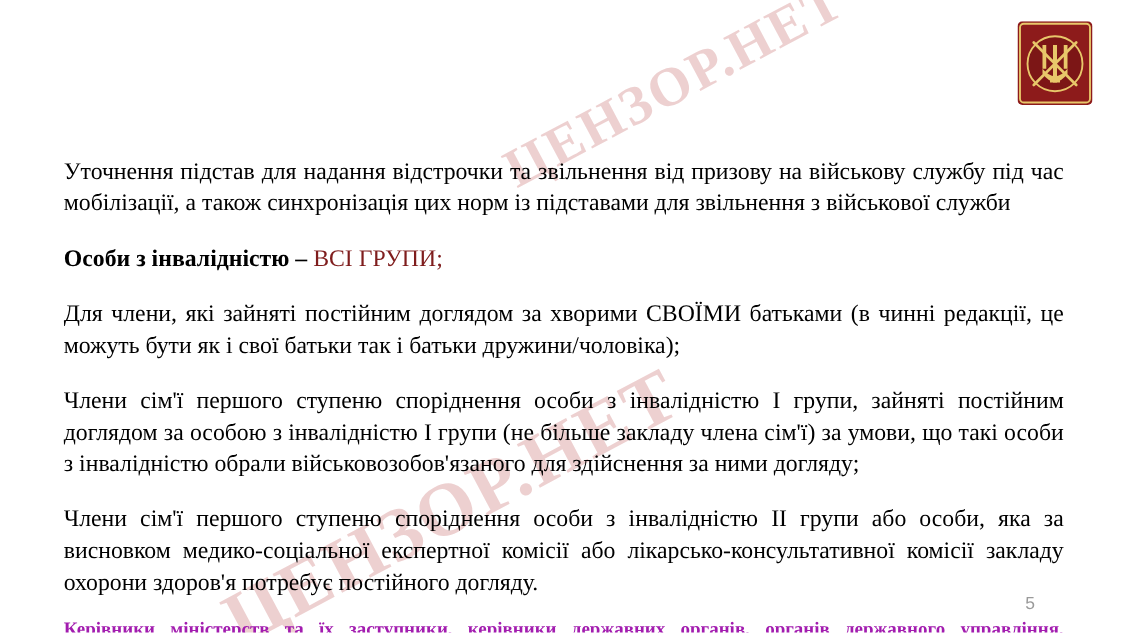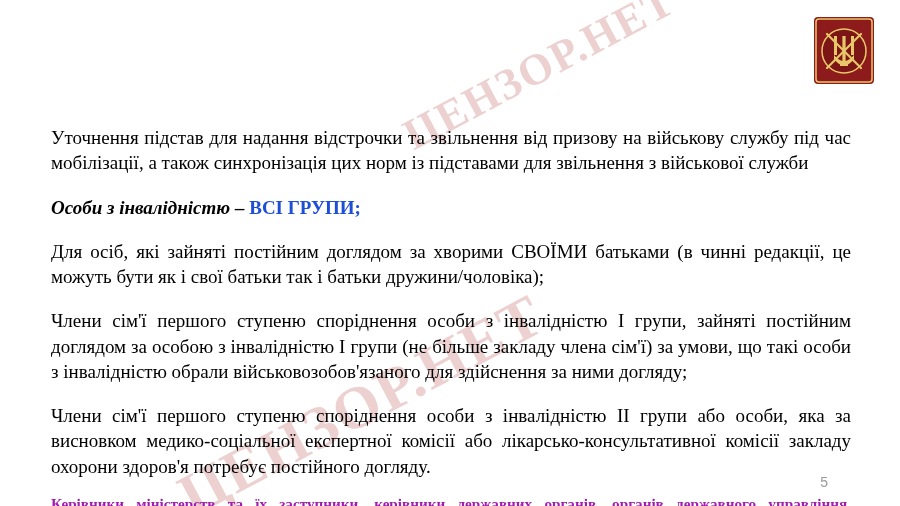--- a/index.html
+++ b/index.html
@@ -92,25 +92,24 @@
     line-height: 1.33;
     color: #000000;
     text-align: justify;
     margin-bottom: 11px;
   }
   .para.tight {
     margin-bottom: 10px;
   }
   .para-bold-lead {
     font-weight: bold;
-    font-style: italic;
   }
   .green {
-    color: #1d4ed8;
-    font-weight: bold;
+    color: #7f1d1d;
+    font-weight: normal;
   }
   .green-para {
     color: #a21caf;
     font-weight: bold;
     font-size: 15.2px;
     line-height: 1.33;
     text-align: justify;
     margin-bottom: 14px;
   }
   .page-number {
@@ -156,21 +155,21 @@
 
 
   <div class="content">
 
     <p class="para">Уточнення підстав для надання відстрочки та звільнення від призову на військову службу під час мобілізації, а також синхронізація цих норм із підставами для звільнення з військової служби</p>
 
     <p class="para tight">
       <span class="para-bold-lead">Особи з інвалідністю – </span><span class="green">ВСІ ГРУПИ;</span>
     </p>
 
-    <p class="para">Для осіб, які зайняті постійним доглядом за хворими СВОЇМИ батьками (в чинні редакції, це можуть бути як і свої батьки так і батьки дружини/чоловіка);</p>
+    <p class="para">Для члени, які зайняті постійним доглядом за хворими СВОЇМИ батьками (в чинні редакції, це можуть бути як і свої батьки так і батьки дружини/чоловіка);</p>
 
 
     <p class="para">Члени сім'ї першого ступеню споріднення особи з інвалідністю I групи, зайняті постійним доглядом за особою з інвалідністю I групи (не більше закладу члена сім'ї) за умови,  що такі особи з інвалідністю обрали військовозобов'язаного для здійснення за ними догляду;</p>
 
     <p class="para">Члени сім'ї першого ступеню споріднення особи з інвалідністю II групи або особи, яка за висновком медико-соціальної експертної комісії або лікарсько-консультативної комісії закладу охорони здоров'я потребує постійного догляду.</p>
 
     <p class="green-para">Керівники міністерств та їх заступники, керівники державних органів, органів державного управління, юрисдикція яких поширюється на всю територію України;</p>
 
     <p class="green-para">Судді,  судді Конституційного Суду України, члени ВРП, члени ВККС, дисциплінарні інспектори ВРП</p>
 

